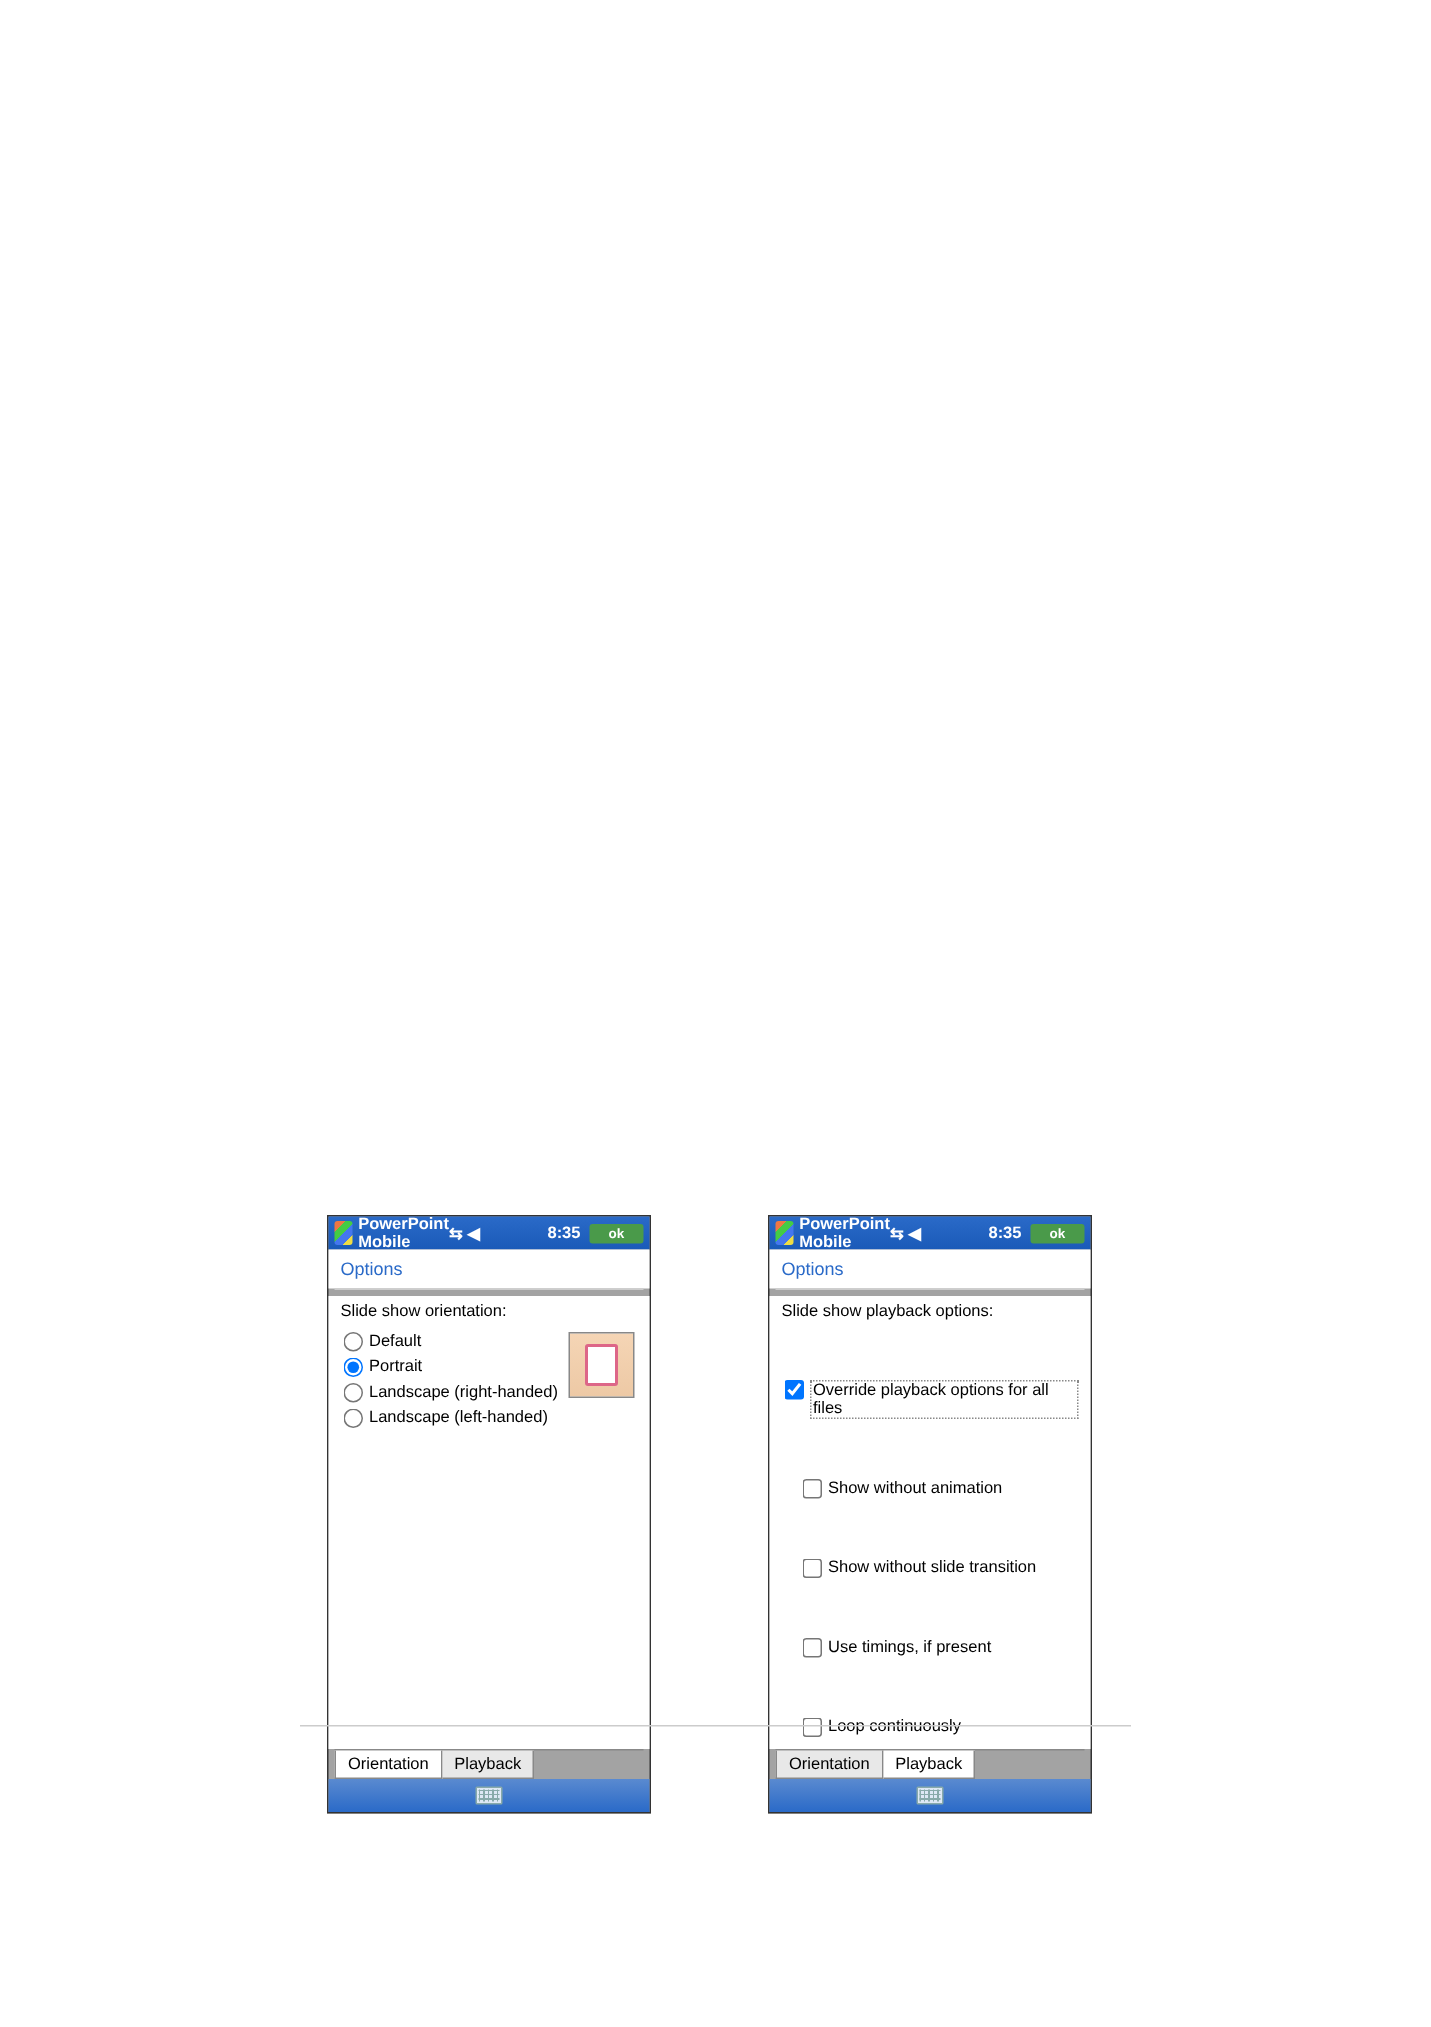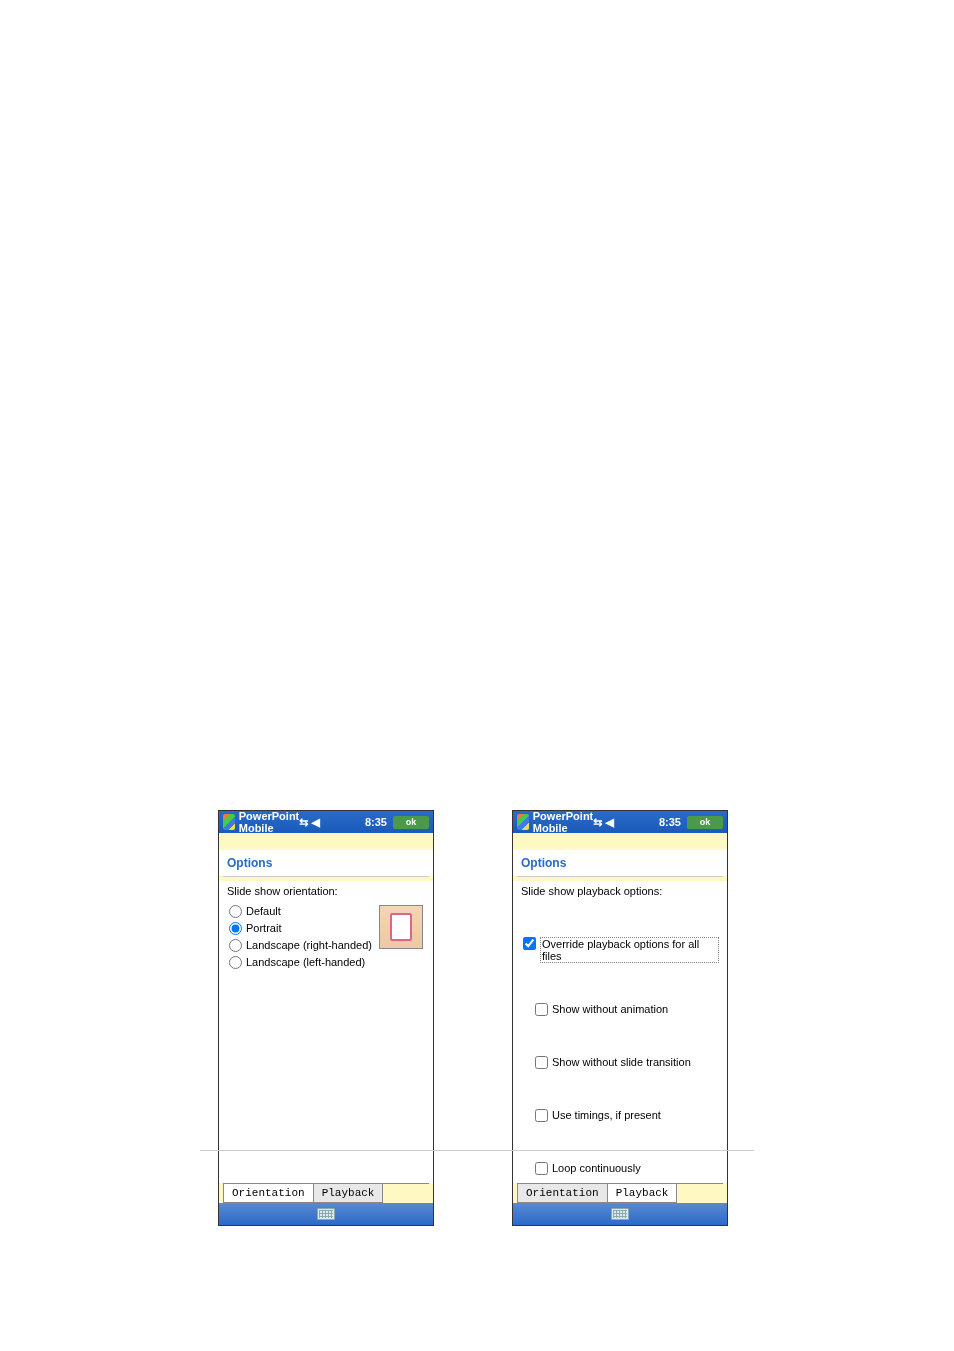--- a/index.html
+++ b/index.html
@@ -18,21 +18,21 @@
       top: 810px;
       left: 0;
       width: 100%;
       display: flex;
       gap: 78px;
       padding-left: 218px;
     }
     .device {
       width: 216px;
       border: 1px solid #333;
-      background: #fef9c3;
+      background: #a3a3a3;
       display: flex;
       flex-direction: column;
     }
     .titlebar {
       background: linear-gradient(to bottom, #2a6ac8, #1a5ab8);
       color: #fff;
       height: 22px;
       display: flex;
       align-items: center;
       padding: 0 4px;
@@ -59,25 +59,24 @@
       width: 36px;
       height: 13px;
       font-size: 9px;
       font-weight: bold;
       text-align: center;
       line-height: 13px;
       margin-left: 3px;
     }
     .subheader {
       color: #2a6ac8;
-      font-weight: bold;
+      font-weight: normal;
       font-size: 12px;
       padding: 6px 8px;
       background: #fff;
-      margin-top: 17px;
     }
     .divider {
       height: 1px;
       background: #ccc;
       margin: 0 4px 4px 4px;
     }
     .content {
       flex: 1;
       padding: 4px 8px;
       background: #fff;
@@ -128,21 +127,20 @@
       width: 22px;
       height: 28px;
       background: #fff;
       border: 2px solid #d68;
       border-radius: 2px;
     }
     .tabs {
       display: flex;
       padding: 0 4px;
       margin-top: auto;
-      font-family: Liberation Mono, monospace;
     }
     .tab {
       padding: 3px 8px;
       font-size: 11px;
       border: 1px solid #888;
       border-top: none;
       background: #e8e8e8;
       cursor: pointer;
     }
     .tab.active {

